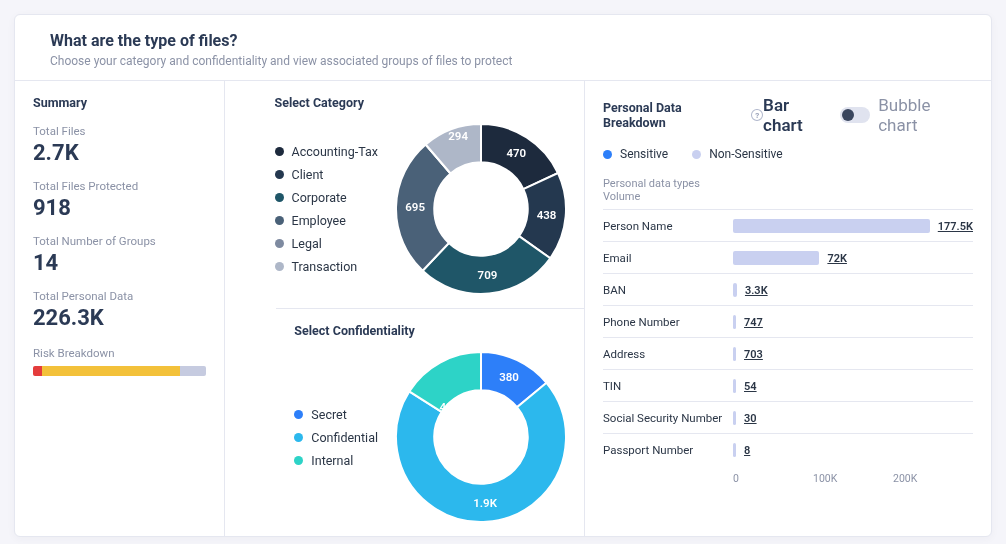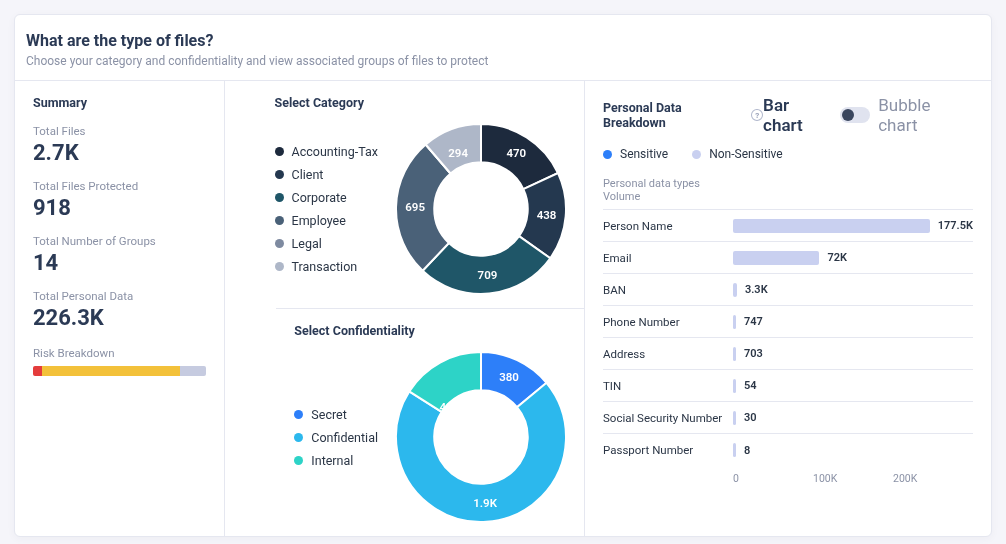--- a/index.html
+++ b/index.html
@@ -25,21 +25,21 @@
     color:var(--text);
     width:1006px;
   }
   .card{
     background:var(--card);
     border:1px solid var(--border);
     border-radius:6px;
     box-shadow:0 2px 8px rgba(40,50,80,0.04);
   }
   .header{
-    padding:16px 11px 12px;
+    padding:16px 35px 12px;
   }
   .header h1{
     margin:0 0 4px;
     font-size:16px;
     font-weight:700;
     color:var(--heading);
   }
   .header p{
     margin:0;
     font-size:12px;
@@ -201,21 +201,22 @@
   .barrow:last-child{border-bottom:none;}
   .bar-name{
     width:130px;
     color:var(--text);
   }
   .bar-track{
     flex:1;
     height:14px;
     position:relative;
     display:flex;
-    align-items:center;
+    align-items:flex-end;
+    text-decoration:underline;
   }
   .bar-fill{
     height:14px;
     background:var(--bar-sens);
     border-radius:2px;
     min-width:3px;
   }
   .bar-val{
     margin-left:8px;
     font-size:11px;
@@ -292,21 +293,21 @@
                 <div class="legend-item">
                   <span class="swatch" style="background: rgb(174, 183, 200);"></span>
                   <span>Transaction</span>
                 </div>
               </div>
             <div class="donut" id="cat-donut">
                 <div class="donut-label" style="left: 120.359px; top: 29.4191px;">470</div>
                 <div class="donut-label" style="left: 150.606px; top: 90.9479px;">438</div>
                 <div class="donut-label" style="left: 91.4223px; top: 150.561px;">709</div>
                 <div class="donut-label" style="left: 19.1441px; top: 83.4119px;">695</div>
-                <div class="donut-label" style="left: 62.1381px; top: 29px;">294</div>
+                <div class="donut-label" style="left: 62.1381px; top: 12px;">294</div>
                 <svg width="170" height="170">
                   <path d="M 85 0 A 85 85 0 0 1 161.99038822230273 48.97944862472109 L 127.34471352226652 65.1886967435966 A 46.75000000000001 46.75000000000001 0 0 0 85 38.24999999999999 Z" fill="#1d2a3d" stroke="#fff" stroke-width="2"></path>
                   <path d="M 161.99038822230273 48.97944862472109 A 85 85 0 0 1 154.25696285234955 134.27954034351652 L 123.09132956879226 112.1037471889341 A 46.75000000000001 46.75000000000001 0 0 0 127.34471352226652 65.1886967435966 Z" fill="#24384f" stroke="#fff" stroke-width="2"></path>
                   <path d="M 154.25696285234955 134.27954034351652 A 85 85 0 0 1 26.622549042158006 146.78246692763858 L 52.8924019731869 118.98035681020122 A 46.75000000000001 46.75000000000001 0 0 0 123.09132956879226 112.1037471889341 Z" fill="#1f5668" stroke="#fff" stroke-width="2"></path>
                   <path d="M 26.622549042158006 146.78246692763858 A 85 85 0 0 1 29.66845986069783 20.475425876548456 L 54.567652923383804 49.511484232101644 A 46.75000000000001 46.75000000000001 0 0 0 52.8924019731869 118.98035681020122 Z" fill="#4a6178" stroke="#fff" stroke-width="2"></path>
                   <path d="M 29.66845986069783 20.475425876548456 A 85 85 0 0 1 29.66845986069783 20.475425876548456 L 54.567652923383804 49.511484232101644 A 46.75000000000001 46.75000000000001 0 0 0 54.567652923383804 49.511484232101644 Z" fill="#7e8aa0" stroke="#fff" stroke-width="2"></path>
                   <path d="M 29.66845986069783 20.475425876548456 A 85 85 0 0 1 84.99999999999999 0 L 84.99999999999999 38.24999999999999 A 46.75000000000001 46.75000000000001 0 0 0 54.567652923383804 49.511484232101644 Z" fill="#aeb7c8" stroke="#fff" stroke-width="2"></path>
                 </svg>
               </div>
           </div>

